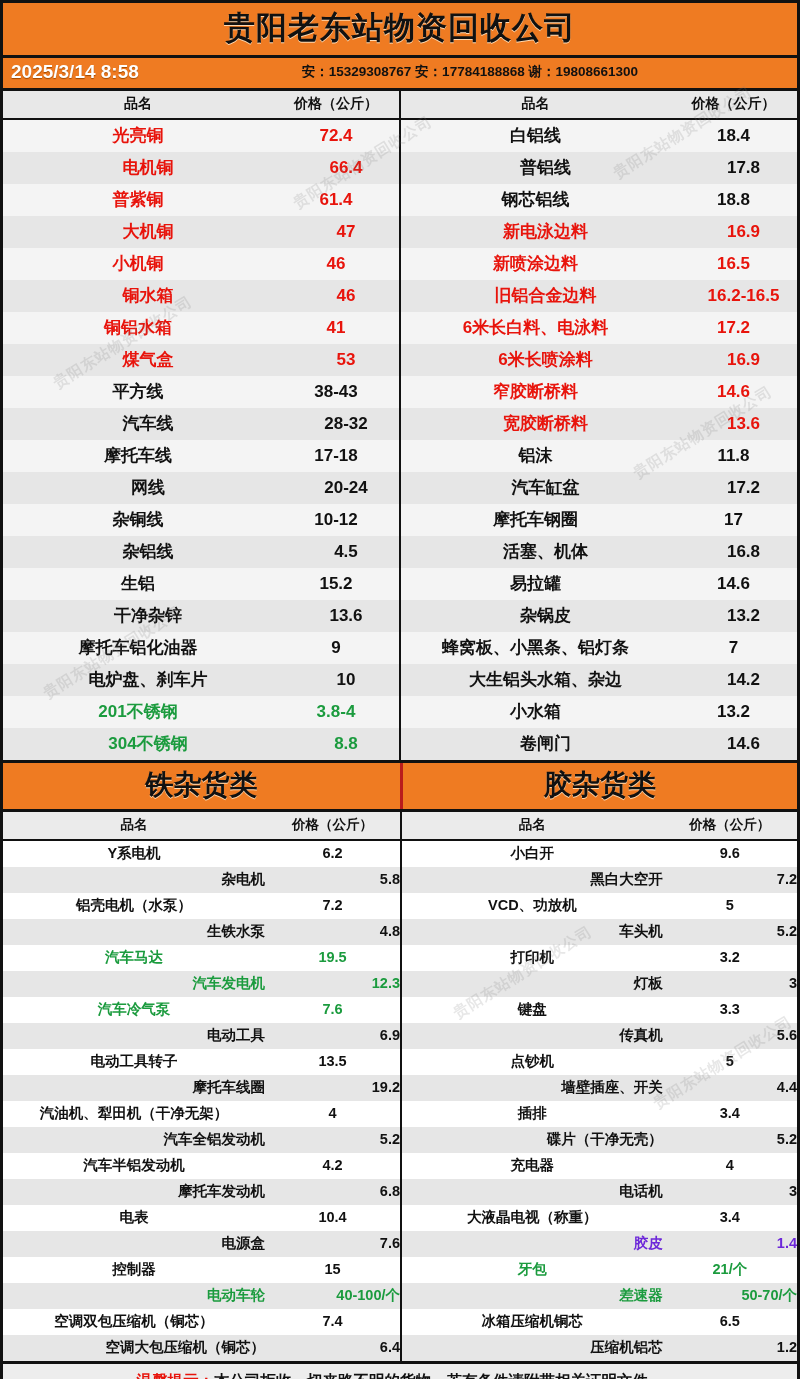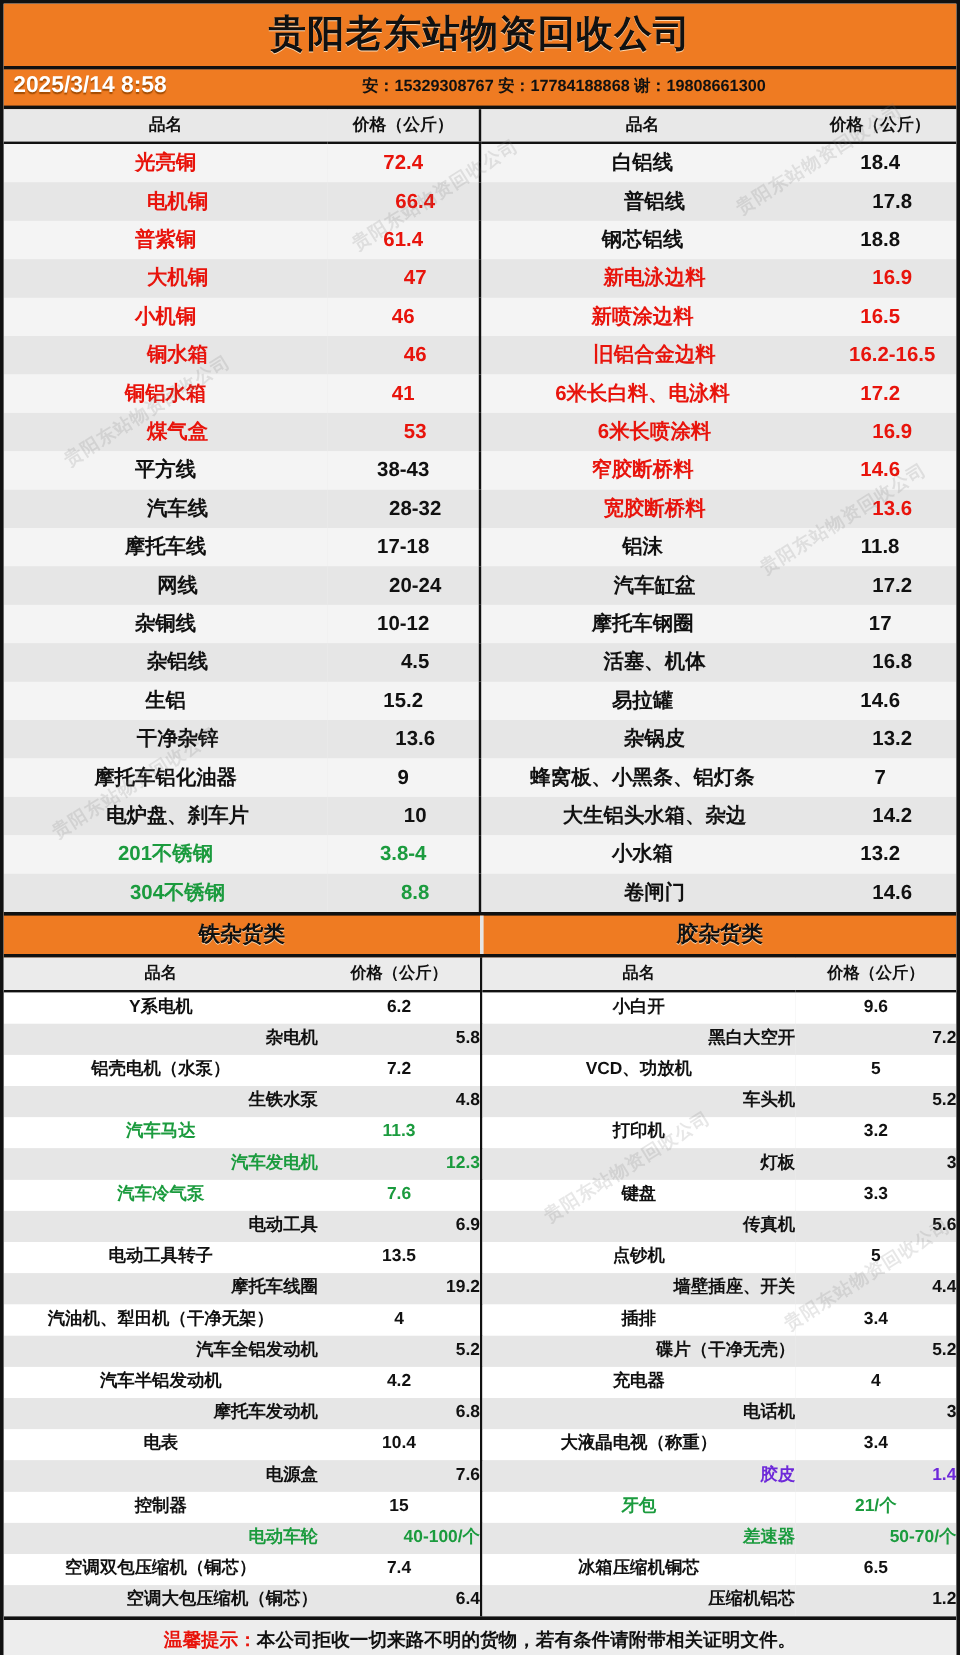--- a/index.html
+++ b/index.html
@@ -87,27 +87,27 @@
   
   .band {
     display: flex;
     border-top: 3px solid #111;
     border-bottom: 3px solid #111;
     background: #ef7b22;
   }
   .band > div {
     flex: 1 1 50%;
     text-align: center;
-    font-size: 18px;
+    font-size: 28px;
     font-weight: bold;
     padding: 3px 0 5px;
     color: #111;
     text-shadow: 0 1px 0 #ffd9b0;
   }
-  .band > div + div { border-left: 3px solid #e5e5e5; }
+  .band > div + div { border-left: 3px solid #b91c1c; }
   .two-col { display: flex; }
   .two-col > .col { flex: 1 1 50%; }
   .two-col > .col + .col { border-left: 2px solid #111; }
   .sub-hdr td {
     background: #ebebeb;
     font-size: 13.5px;
     font-weight: bold;
     text-align: center;
     padding: 4px 0 5px;
     border-bottom: 2px solid #111;
@@ -328,21 +328,21 @@
             <tr class="s-r plain">
               <td class="s-name c-black">铝壳电机（水泵）</td>
               <td class="s-price c-black">7.2</td>
             </tr>
             <tr class="s-r alt">
               <td class="s-name c-black">生铁水泵</td>
               <td class="s-price c-black">4.8</td>
             </tr>
             <tr class="s-r plain">
               <td class="s-name c-green">汽车马达</td>
-              <td class="s-price c-green">11.3</td>
+              <td class="s-price c-green">19.5</td>
             </tr>
             <tr class="s-r alt">
               <td class="s-name c-green">汽车发电机</td>
               <td class="s-price c-green">12.3</td>
             </tr>
             <tr class="s-r plain">
               <td class="s-name c-green">汽车冷气泵</td>
               <td class="s-price c-green">7.6</td>
             </tr>
             <tr class="s-r alt">

